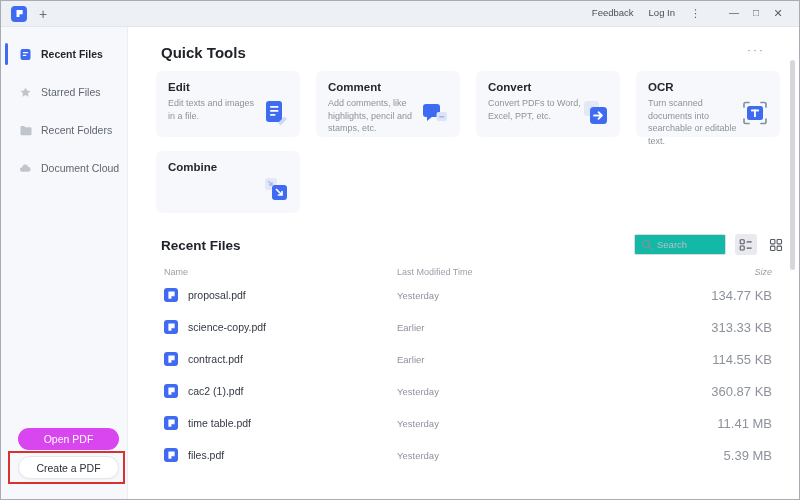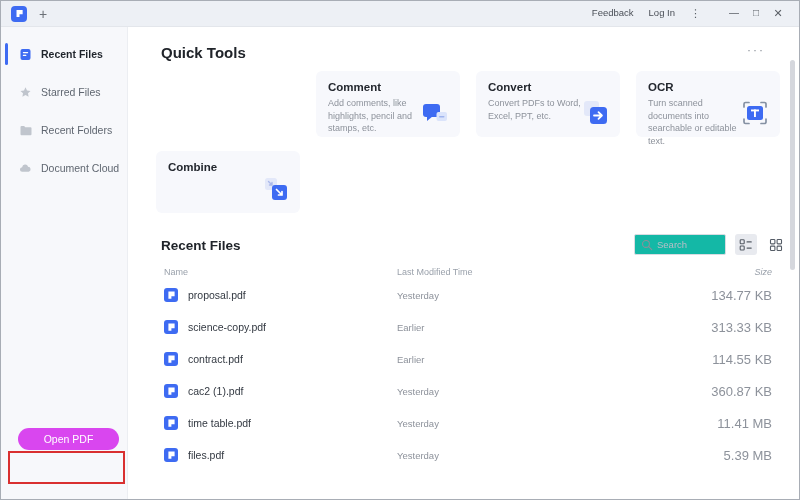--- a/index.html
+++ b/index.html
@@ -115,26 +115,38 @@
       </div>
       <div class="nav-item">
         <svg width="13" height="13" viewBox="0 0 13 13">
           <path d="M3.4 9.8 a2.3 2.3 0 0 1 -0.3 -4.6 a3.1 3.1 0 0 1 6 -0.5 a2.6 2.6 0 0 1 0.6 5.1 Z" fill="#c0c5cd"></path>
         </svg>
         <span>Document Cloud</span>
       </div>
     </div>
     <button class="btn-open">Open PDF</button>
     <div class="red-annotation"></div>
+    <button class="btn-create">Create a PDF</button>
   </div>
 
   <div class="main">
     <div class="qt-title">Quick Tools</div>
     <div class="qt-more">···</div>
 
+    <div class="card pos0">
+      <div class="c-title">Edit</div>
+      <div class="c-desc">Edit texts and images in a file.</div>
+      <svg class="c-icon" width="34" height="34" viewBox="0 0 34 34">
+        <rect x="8" y="5" width="16" height="21" rx="3" fill="#3e6bf2"></rect>
+        <rect x="12" y="10" width="8.5" height="1.8" rx="0.9" fill="#fff"></rect>
+        <rect x="12" y="14" width="8.5" height="1.8" rx="0.9" fill="#fff"></rect>
+        <rect x="12" y="18" width="5.5" height="1.8" rx="0.9" fill="#fff"></rect>
+        <polygon points="20,27 26.5,20.5 29,23 22.5,29.5" fill="#ccd9fb"></polygon>
+      </svg>
+    </div>
 
     <div class="card pos1">
       <div class="c-title">Comment</div>
       <div class="c-desc">Add comments, like highlights, pencil and stamps, etc.</div>
       <svg class="c-icon" width="34" height="34" viewBox="0 0 34 34">
         <rect x="5" y="8" width="17" height="13" rx="3" fill="#3e6bf2"></rect>
         <path d="M9 20 v5 l6 -5 Z" fill="#3e6bf2"></path>
         <rect x="18.5" y="16" width="10.5" height="9" rx="2" fill="#dbe4fb"></rect>
         <rect x="21" y="20" width="5.5" height="1.6" rx="0.8" fill="#9fb4ee"></rect>
       </svg>

